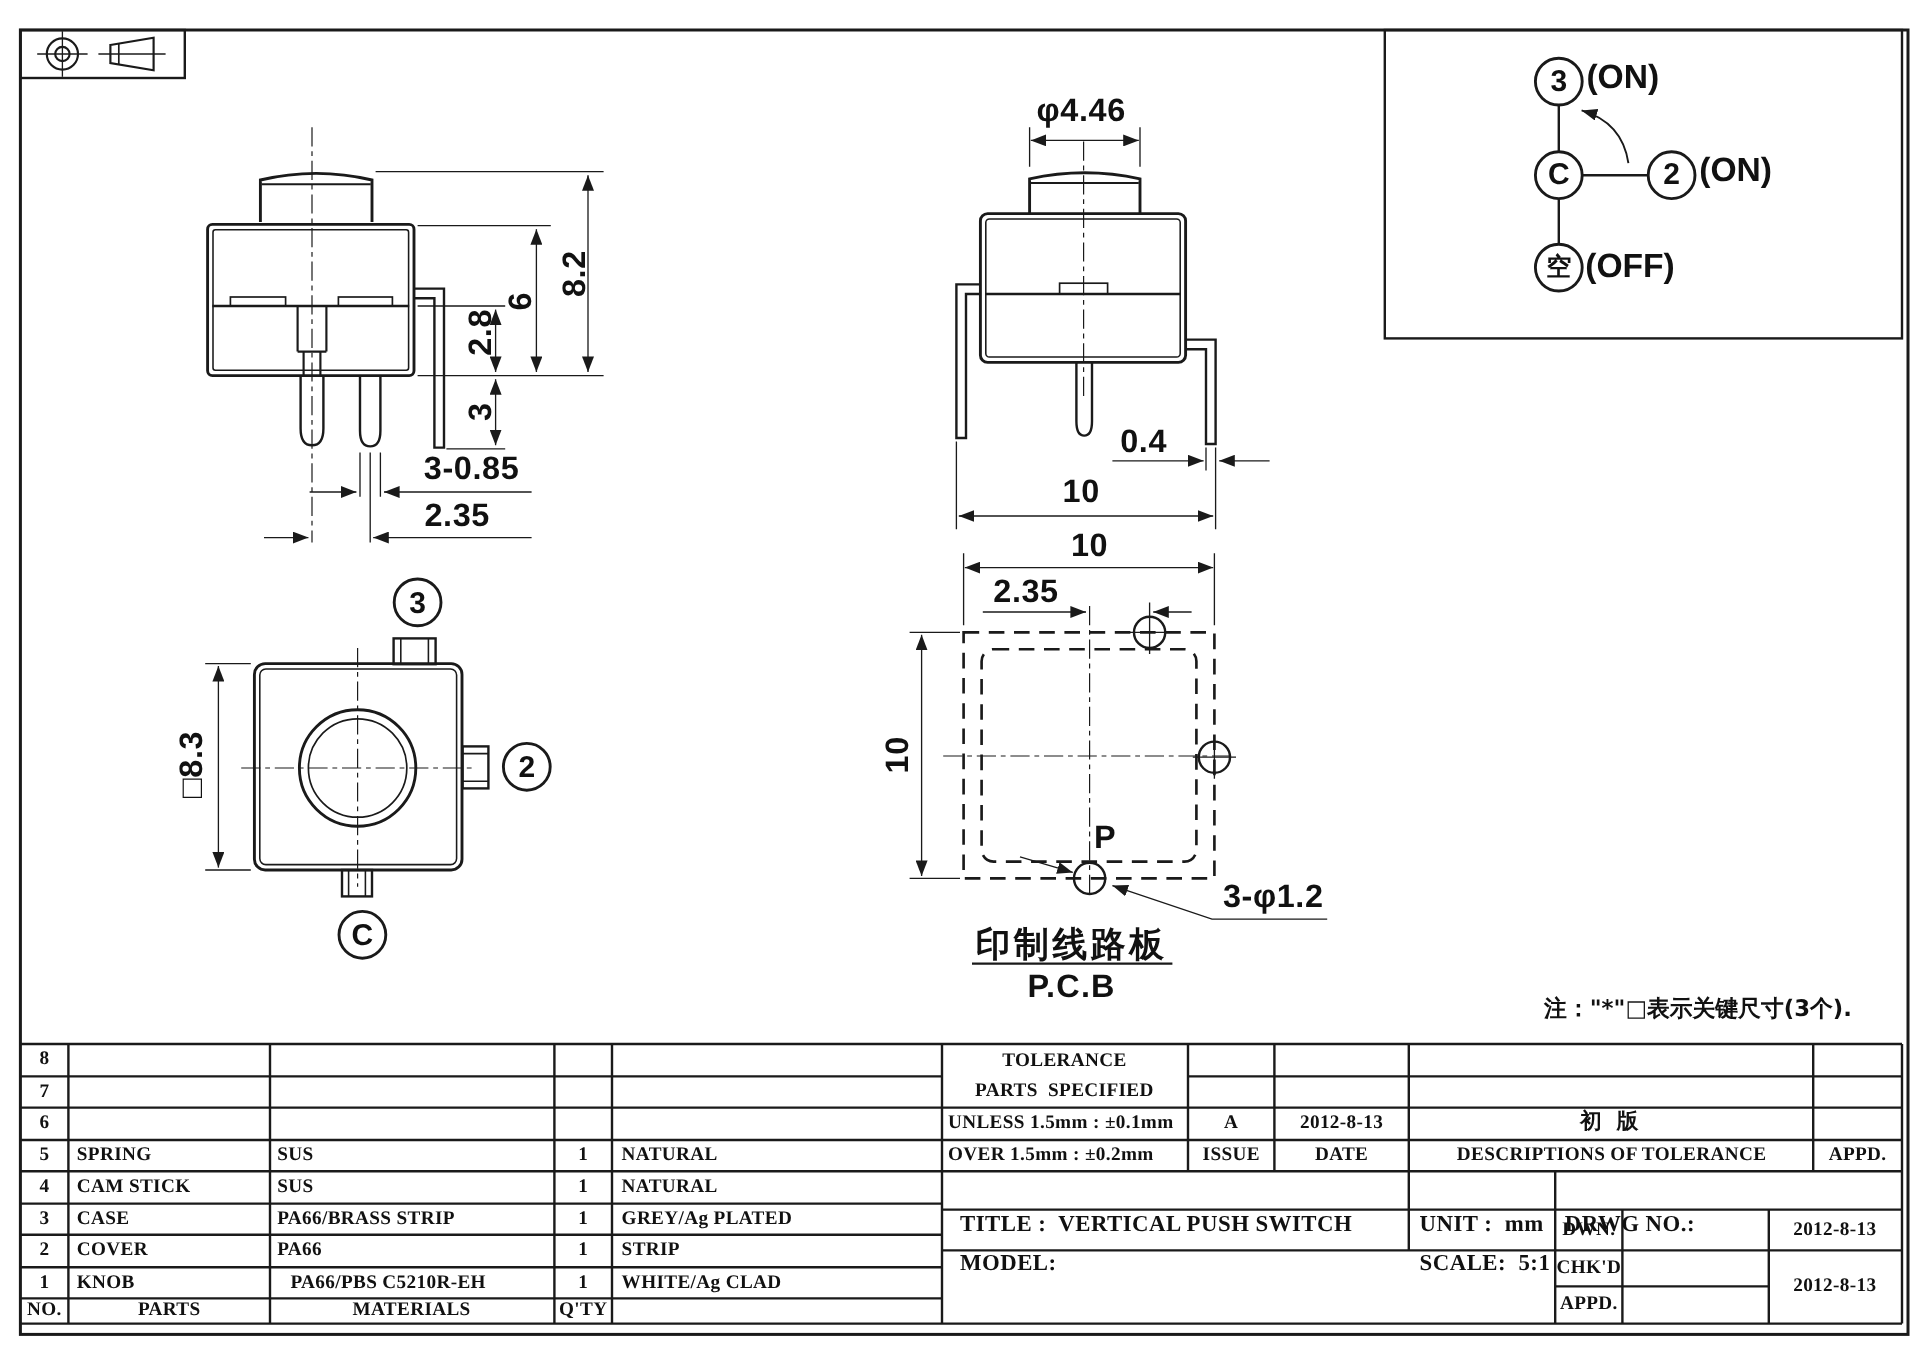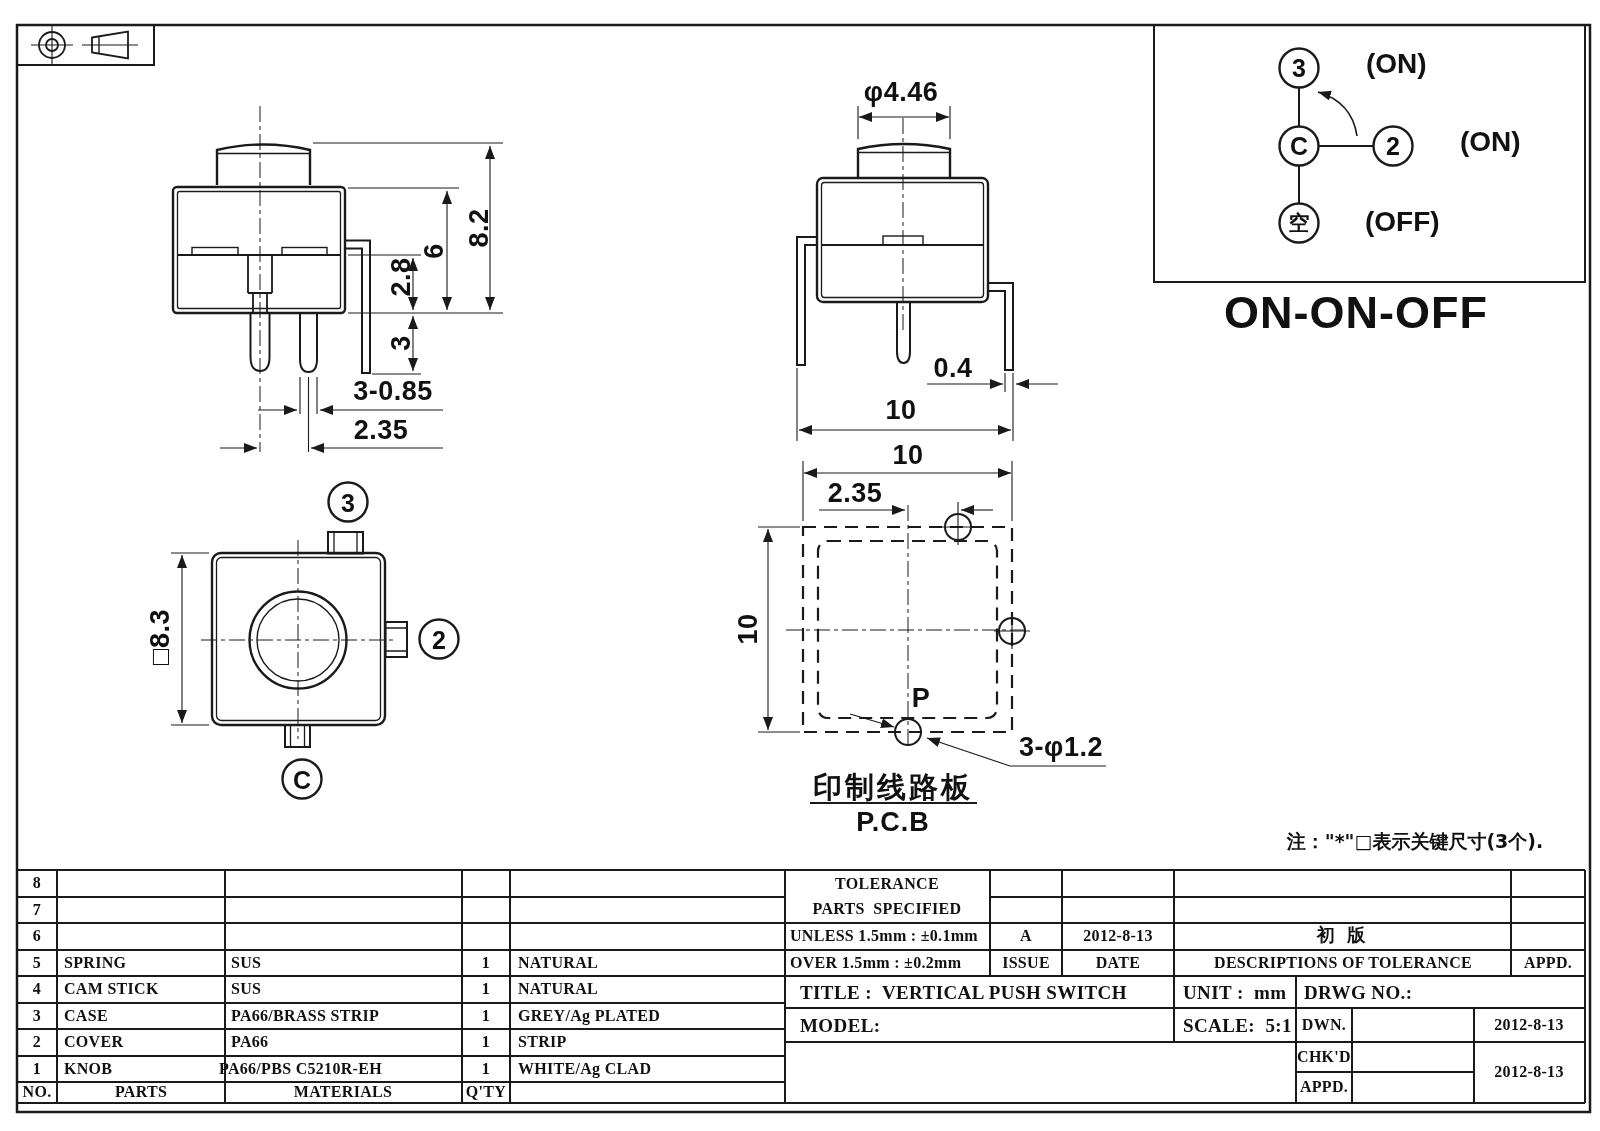--- a/index.html
+++ b/index.html
@@ -7,23 +7,23 @@
          font-family:"Liberation Sans",sans-serif;color:#111;}
   svg.lines{position:absolute;left:0;top:0;}
   
   .t  {position:absolute;white-space:pre;transform:translate(-50%,-50%);}
   .tl {position:absolute;white-space:pre;transform:translate(0,-50%);}
   .rot{transform:translate(-50%,-50%) rotate(-90deg);}
   
   .fd  {font:700 27px/1 "Liberation Sans",sans-serif;letter-spacing:.5px;}
   .fc  {font:700 25px/1 "Liberation Sans",sans-serif;}
   .fck {font:700 21px/1 "DejaVu Sans",sans-serif;}
-  .fon {font:700 28px/1 "Liberation Sans",sans-serif;margin-left:44px;}
+  .fon {font:700 28px/1 "Liberation Sans",sans-serif;}
   .ft  {font:700 16px/1 "Liberation Serif",serif;letter-spacing:.3px;}
-  .ftb {font:700 19px/1 "Liberation Serif",serif;letter-spacing:.4px;}
+  .ftb {font:700 19px/1 "Liberation Serif",serif;letter-spacing:.4px;margin-top:28px;}
   .fcap{font:700 21px/1 "Liberation Serif",serif;border-bottom:2px solid #111;padding-bottom:2px;}
   .fbig{font:700 45px/1 "Liberation Sans",sans-serif;letter-spacing:1px;}
   .fco {font:700 40px/1 "DejaVu Sans",sans-serif;letter-spacing:2px;}
   .fcn {font:700 29px/1 "DejaVu Sans",sans-serif;letter-spacing:3px;}
   .fpcb{font:700 27px/1 "Liberation Sans",sans-serif;letter-spacing:1px;}
   .frev{font:700 18px/1 "DejaVu Sans",sans-serif;}
   .fnote{font:700 19px/1 "DejaVu Sans",sans-serif;}
   
   .o24{fill:none;stroke:#1a1a1a;stroke-width:2.4;}
   .o2 {fill:none;stroke:#1a1a1a;stroke-width:2;}
@@ -209,21 +209,20 @@
 <div class="t fcn" style="left:893px;top:787px">印制线路板</div>
 <div class="t fpcb" style="left:893px;top:822px">P.C.B</div>
 
 <div class="t fc" style="left:1299px;top:68px">3</div>
 <div class="tl fon" style="left:1322px;top:64px">(ON)</div>
 <div class="t fc" style="left:1299px;top:146px">C</div>
 <div class="t fc" style="left:1393px;top:146px">2</div>
 <div class="tl fon" style="left:1416px;top:142px">(ON)</div>
 <div class="t fck" style="left:1299px;top:223px">空</div>
 <div class="tl fon" style="left:1321px;top:222px">(OFF)</div>
-<div class="t fbig" style="left:1356px;top:312px">ON-ON-OFF</div>
 
 <div class="t fnote" style="left:1415px;top:841px">注："*"□表示关键尺寸(3个).</div>
 
 <div class="t ft" style="left:37px;top:883px">8</div>
 <div class="t ft" style="left:37px;top:910px">7</div>
 <div class="t ft" style="left:37px;top:936px">6</div>
 <div class="t ft" style="left:37px;top:963px">5</div>
 <div class="tl ft" style="left:64px;top:963px">SPRING</div>
 <div class="tl ft" style="left:231px;top:963px">SUS</div>
 <div class="t ft" style="left:486px;top:963px">1</div>
@@ -238,21 +237,21 @@
 <div class="tl ft" style="left:231px;top:1016px">PA66/BRASS STRIP</div>
 <div class="t ft" style="left:486px;top:1016px">1</div>
 <div class="tl ft" style="left:518px;top:1016px">GREY/Ag PLATED</div>
 <div class="t ft" style="left:37px;top:1042px">2</div>
 <div class="tl ft" style="left:64px;top:1042px">COVER</div>
 <div class="tl ft" style="left:231px;top:1042px">PA66</div>
 <div class="t ft" style="left:486px;top:1042px">1</div>
 <div class="tl ft" style="left:518px;top:1042px">STRIP</div>
 <div class="t ft" style="left:37px;top:1069px">1</div>
 <div class="tl ft" style="left:64px;top:1069px">KNOB</div>
-<div class="tl ft" style="left:219px;top:1069px">PA66/PBS C5210R-EH</div>
+<div class="tl ft" style="left:242px;top:1069px">PA66/PBS C5210R-EH</div>
 <div class="t ft" style="left:486px;top:1069px">1</div>
 <div class="tl ft" style="left:518px;top:1069px">WHITE/Ag CLAD</div>
 <div class="t ft" style="left:37px;top:1092px">NO.</div>
 <div class="t ft" style="left:141px;top:1092px">PARTS</div>
 <div class="t ft" style="left:343px;top:1092px">MATERIALS</div>
 <div class="t ft" style="left:486px;top:1092px">Q'TY</div>
 
 <div class="t ft" style="left:887px;top:884px">TOLERANCE</div>
 <div class="t ft" style="left:887px;top:909px">PARTS  SPECIFIED</div>
 <div class="tl ft" style="left:790px;top:936px">UNLESS 1.5mm : ±0.1mm</div>

